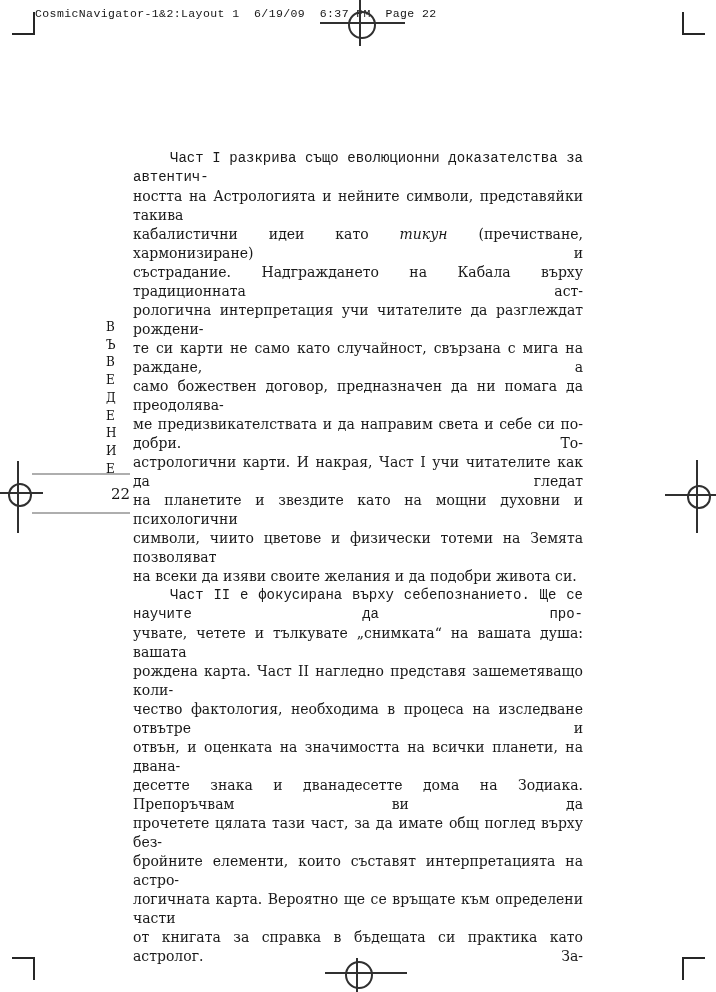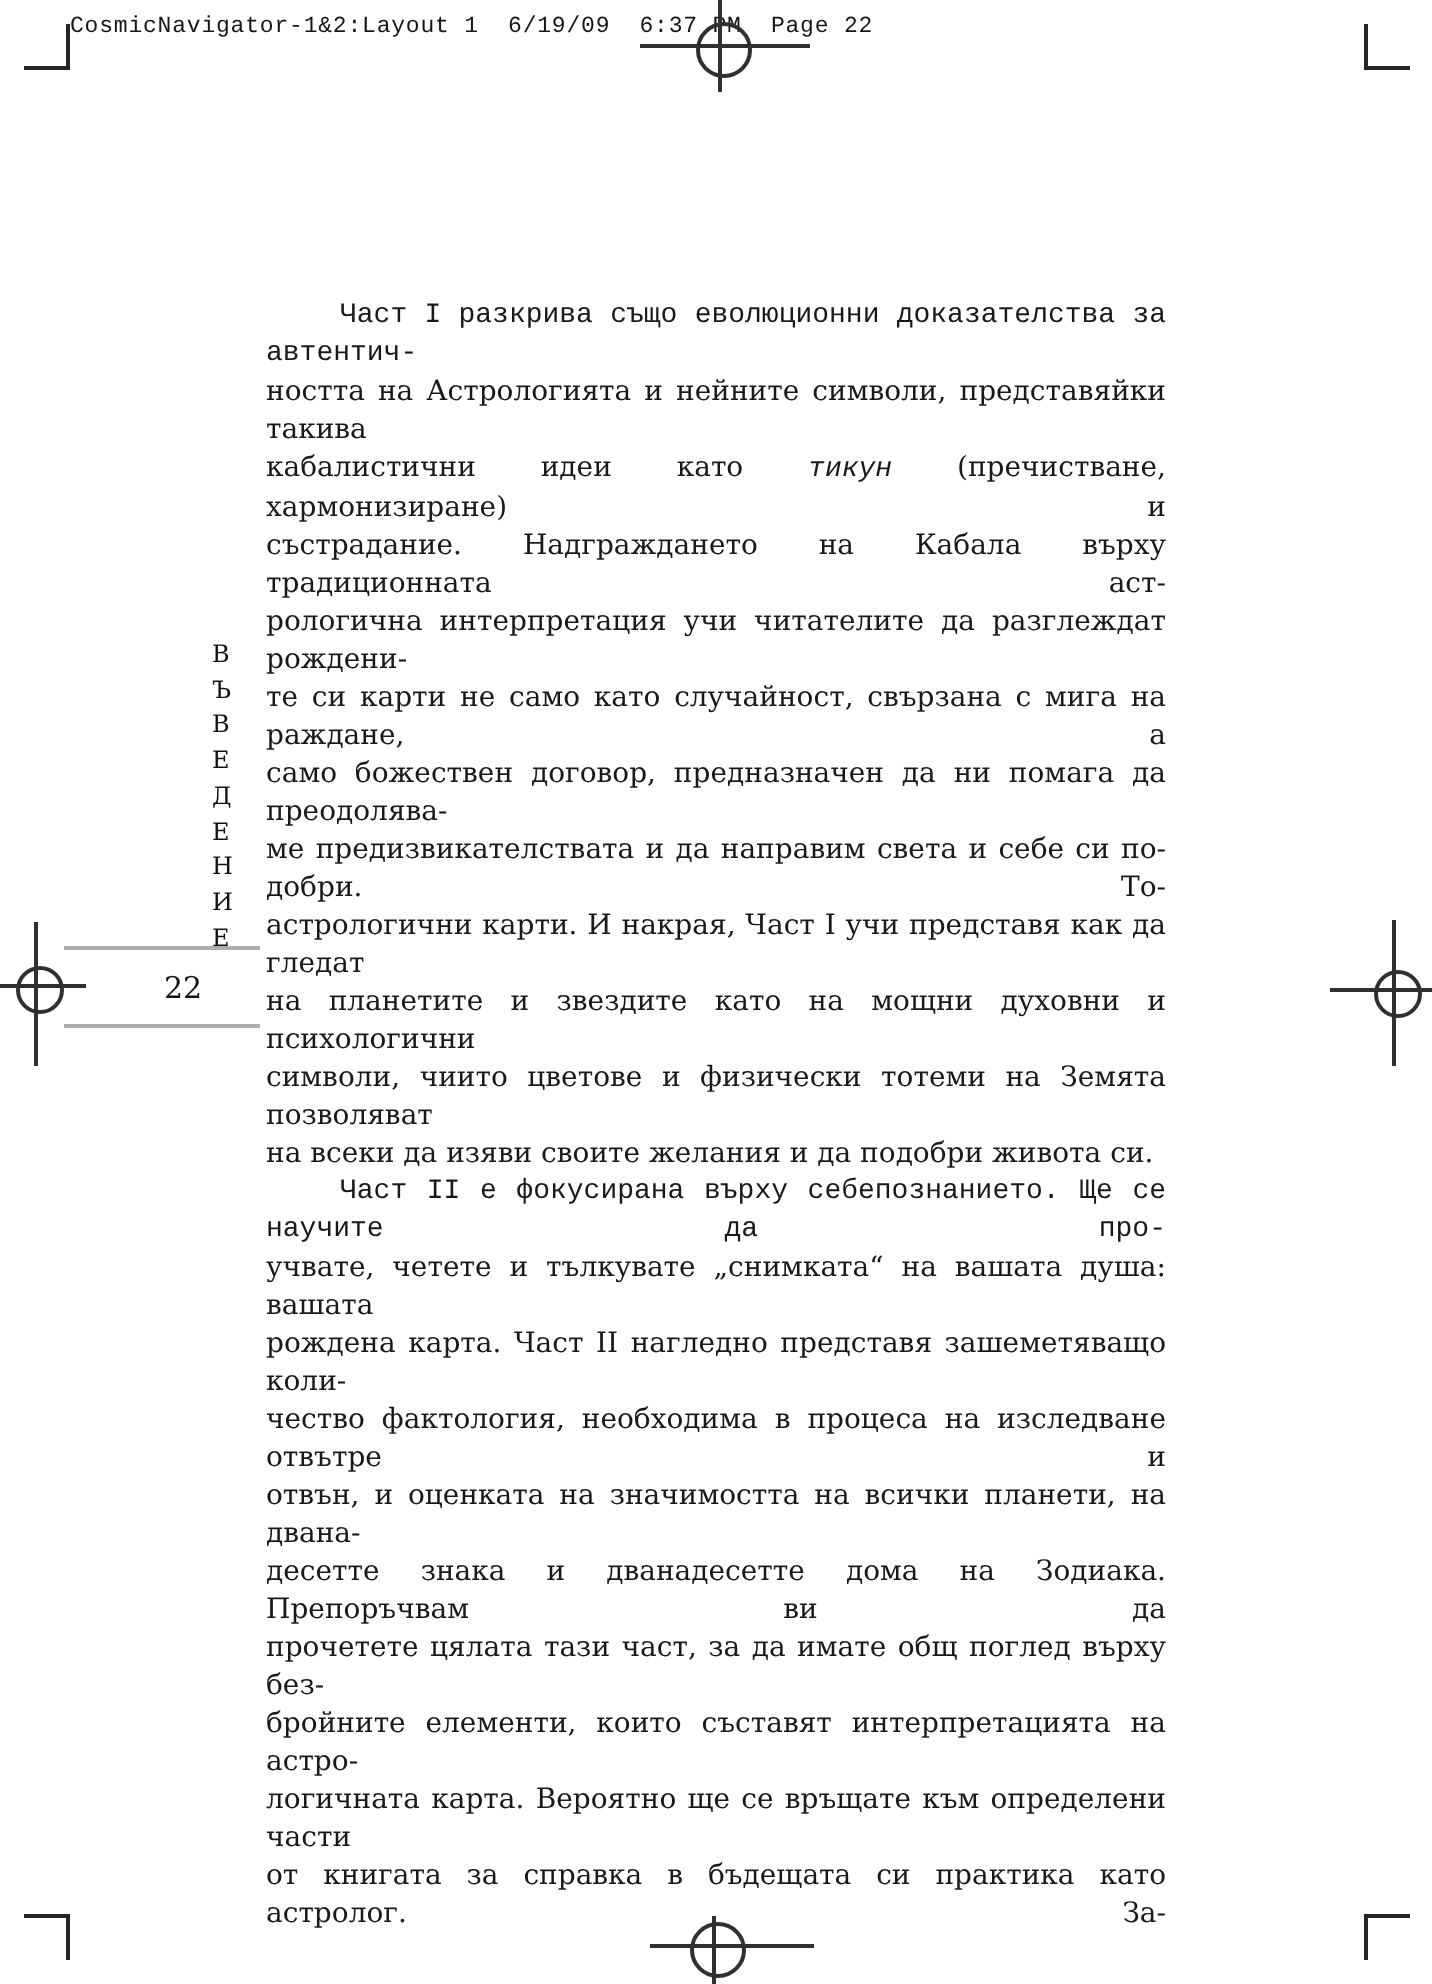--- a/index.html
+++ b/index.html
@@ -17,29 +17,29 @@
   
   .regline{position:absolute;background:#303030;}
   .regcircle{position:absolute;border:2px solid #303030;border-radius:50%;background:transparent;}
   
   .vletters{position:absolute;left:106px;top:319px;width:22px;text-align:center;
             font-size:12px;color:#111;}
   .vletters .tline{line-height:17.7px;text-align:center;}
   .mrule{position:absolute;left:32px;width:98px;height:2px;background:#aeaeae;}
   .mrule.r1{top:473px;}
   .mrule.r2{top:512px;}
-  .pagenum{position:absolute;left:82px;top:485px;width:48px;
+  .pagenum{position:absolute;left:82px;top:485px;width:48px;text-align:right;
            font-size:15px;color:#141414;}
   
   .column{position:absolute;left:133px;top:149px;width:450px;font-size:14px;color:#191919;}
   .para{line-height:19px;}
   .tline{text-align:justify;text-align-last:justify;}
   .tline.pl{text-align-last:left;}
   .indent-first .tline:first-child{text-indent:37px;font-family:Liberation Mono, monospace;}
-  i{font-style:italic;font-family:Liberation Mono, monospace;}
+  i{font-style:italic;}
 </style>
 </head>
 <body>
 
 <div class="page">
 
   <div class="slug">CosmicNavigator-1&amp;2:Layout 1  6/19/09  6:37 PM  Page 22</div>
 
   <div class="crop tl"></div>
   <div class="crop tr"></div>
@@ -88,21 +88,21 @@
   <div class="column">
     <div class="para indent-first">
         <div class="tline">Част I разкрива също еволюционни доказателства за автентич-</div>
         <div class="tline">ността на Астрологията и нейните символи, представяйки такива</div>
         <div class="tline">кабалистични идеи като <i>тикун</i> (пречистване, хармонизиране) и</div>
         <div class="tline">състрадание. Надграждането на Кабала върху традиционната аст-</div>
         <div class="tline">рологична интерпретация учи читателите да разглеждат рождени-</div>
         <div class="tline">те си карти не само като случайност, свързана с мига на раждане, а</div>
         <div class="tline">само божествен договор, предназначен да ни помага да преодолява-</div>
         <div class="tline">ме предизвикателствата и да направим света и себе си по-добри. То-</div>
-        <div class="tline">астрологични карти. И накрая, Част I учи представя как да гледат</div>
+        <div class="tline">астрологични карти. И накрая, Част I учи читателите как да гледат</div>
         <div class="tline">на планетите и звездите като на мощни духовни и психологични</div>
         <div class="tline">символи, чиито цветове и физически тотеми на Земята позволяват</div>
         <div class="tline pl">на всеки да изяви своите желания и да подобри живота си.</div>
       </div>
     <div class="para indent-first">
         <div class="tline">Част II е фокусирана върху себепознанието. Ще се научите да про-</div>
         <div class="tline">учвате, четете и тълкувате „снимката“ на вашата душа: вашата</div>
         <div class="tline">рождена карта. Част II нагледно представя зашеметяващо коли-</div>
         <div class="tline">чество фактология, необходима в процеса на изследване отвътре и</div>
         <div class="tline">отвън, и оценката на значимостта на всички планети, на двана-</div>

